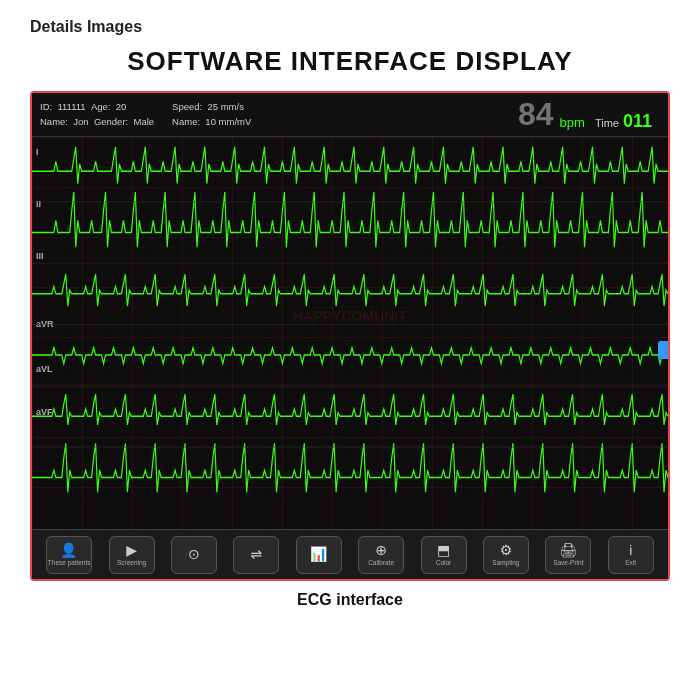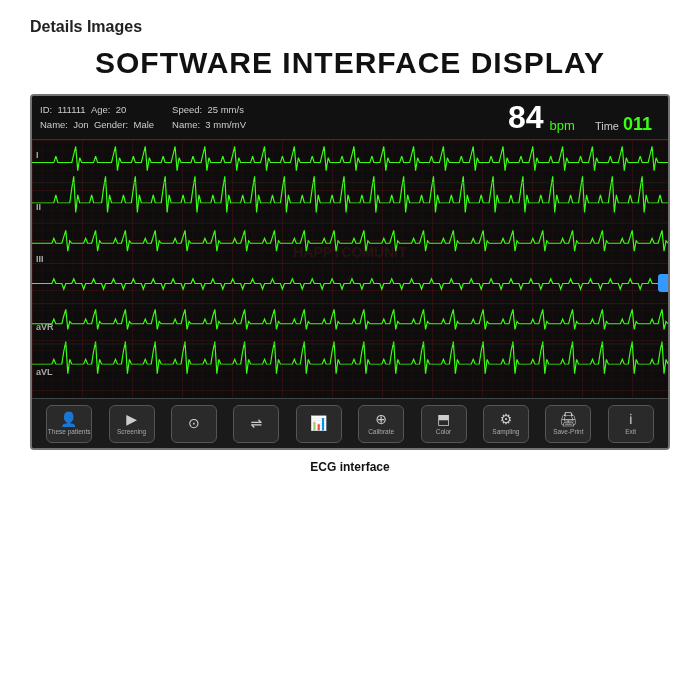--- a/index.html
+++ b/index.html
@@ -20,32 +20,32 @@
       padding: 18px 30px 10px 30px;
     }
     .details-header {
       width: 100%;
       font-size: 16px;
       font-weight: bold;
       color: #222;
       margin-bottom: 10px;
     }
     .software-title {
-      font-size: 30px;
+      font-size: 26px;
       font-weight: 900;
       color: #111;
       letter-spacing: 1px;
       text-align: center;
       margin-bottom: 14px;
     }
     .ecg-screen {
       width: 640px;
-      height: 356px;
+      height: 490px;
       background: #0a0a0a;
-      border: 2px solid #737373;
+      border: 2px solid #ef4444;
       border-radius: 4px;
       position: relative;
       overflow: hidden;
     }
     
     .ecg-info-bar {
       position: absolute;
       top: 0;
       left: 0;
       width: 100%;
@@ -78,28 +78,28 @@
       display: flex;
       flex-direction: column;
       font-size: 9.5px;
       color: #ccc;
       line-height: 1.5;
       margin-right: 30px;
     }
     .ecg-bpm {
       font-size: 32px;
       font-weight: bold;
-      color: #ffffff;
+      color: #737373;
       margin-left: auto;
       margin-right: 6px;
     }
     .ecg-bpm-label {
       font-size: 13px;
       color: #39ff14;
-      margin-right: 20px;
+      margin-right: 10px;
       align-self: flex-end;
       padding-bottom: 4px;
     }
     .ecg-time-label {
       font-size: 11px;
       color: #ccc;
       margin-right: 4px;
       align-self: flex-end;
       padding-bottom: 5px;
     }
@@ -198,21 +198,21 @@
       position: absolute;
       right: 0;
       top: 52%;
       width: 10px;
       height: 18px;
       background: #3399ff;
       border-radius: 3px 0 0 3px;
     }
     .ecg-caption {
       margin-top: 10px;
-      font-size: 12px;
+      font-size: 16px;
       font-weight: bold;
       color: #111;
       text-align: center;
     }
   </style>
 </head>
 <body>
 
 <div class="page-container">
   <div class="details-header">Details Images</div>
@@ -220,21 +220,21 @@
 
   <div class="ecg-screen">
 
     <div class="ecg-info-bar">
       <div class="ecg-info-left">
         <span><span>ID:</span> &nbsp;<span>111111</span> &nbsp;<span>Age:</span> &nbsp;<span>20</span></span>
         <span><span>Name:</span> &nbsp;<span>Jon</span> &nbsp;<span>Gender:</span> &nbsp;<span>Male</span></span>
       </div>
       <div class="ecg-info-mid">
         <span><span>Speed:</span> &nbsp;<span>25 mm/s</span></span>
-        <span><span>Name:</span> &nbsp;<span>3 mm/mV</span></span>
+        <span><span>Name:</span> &nbsp;<span>10 mm/mV</span></span>
       </div>
       <div class="ecg-bpm">84</div>
       <div class="ecg-bpm-label">bpm</div>
       <div class="ecg-time-label">Time</div>
       <div class="ecg-time-value">011</div>
     </div>
 
     <div class="ecg-grid-area">
 
       <div class="lead-label" style="top: 10px;">I</div>

